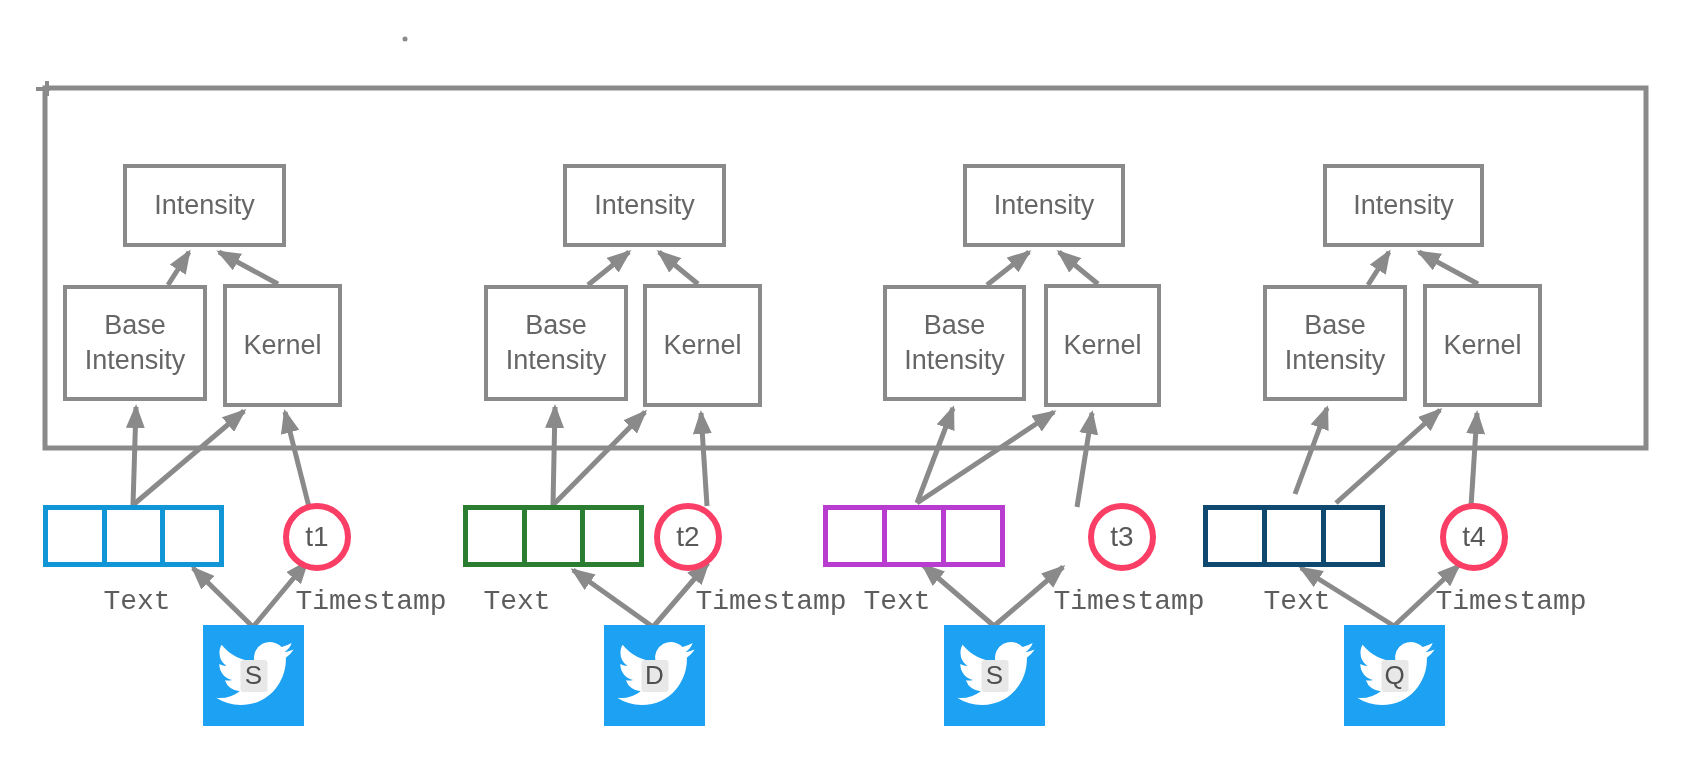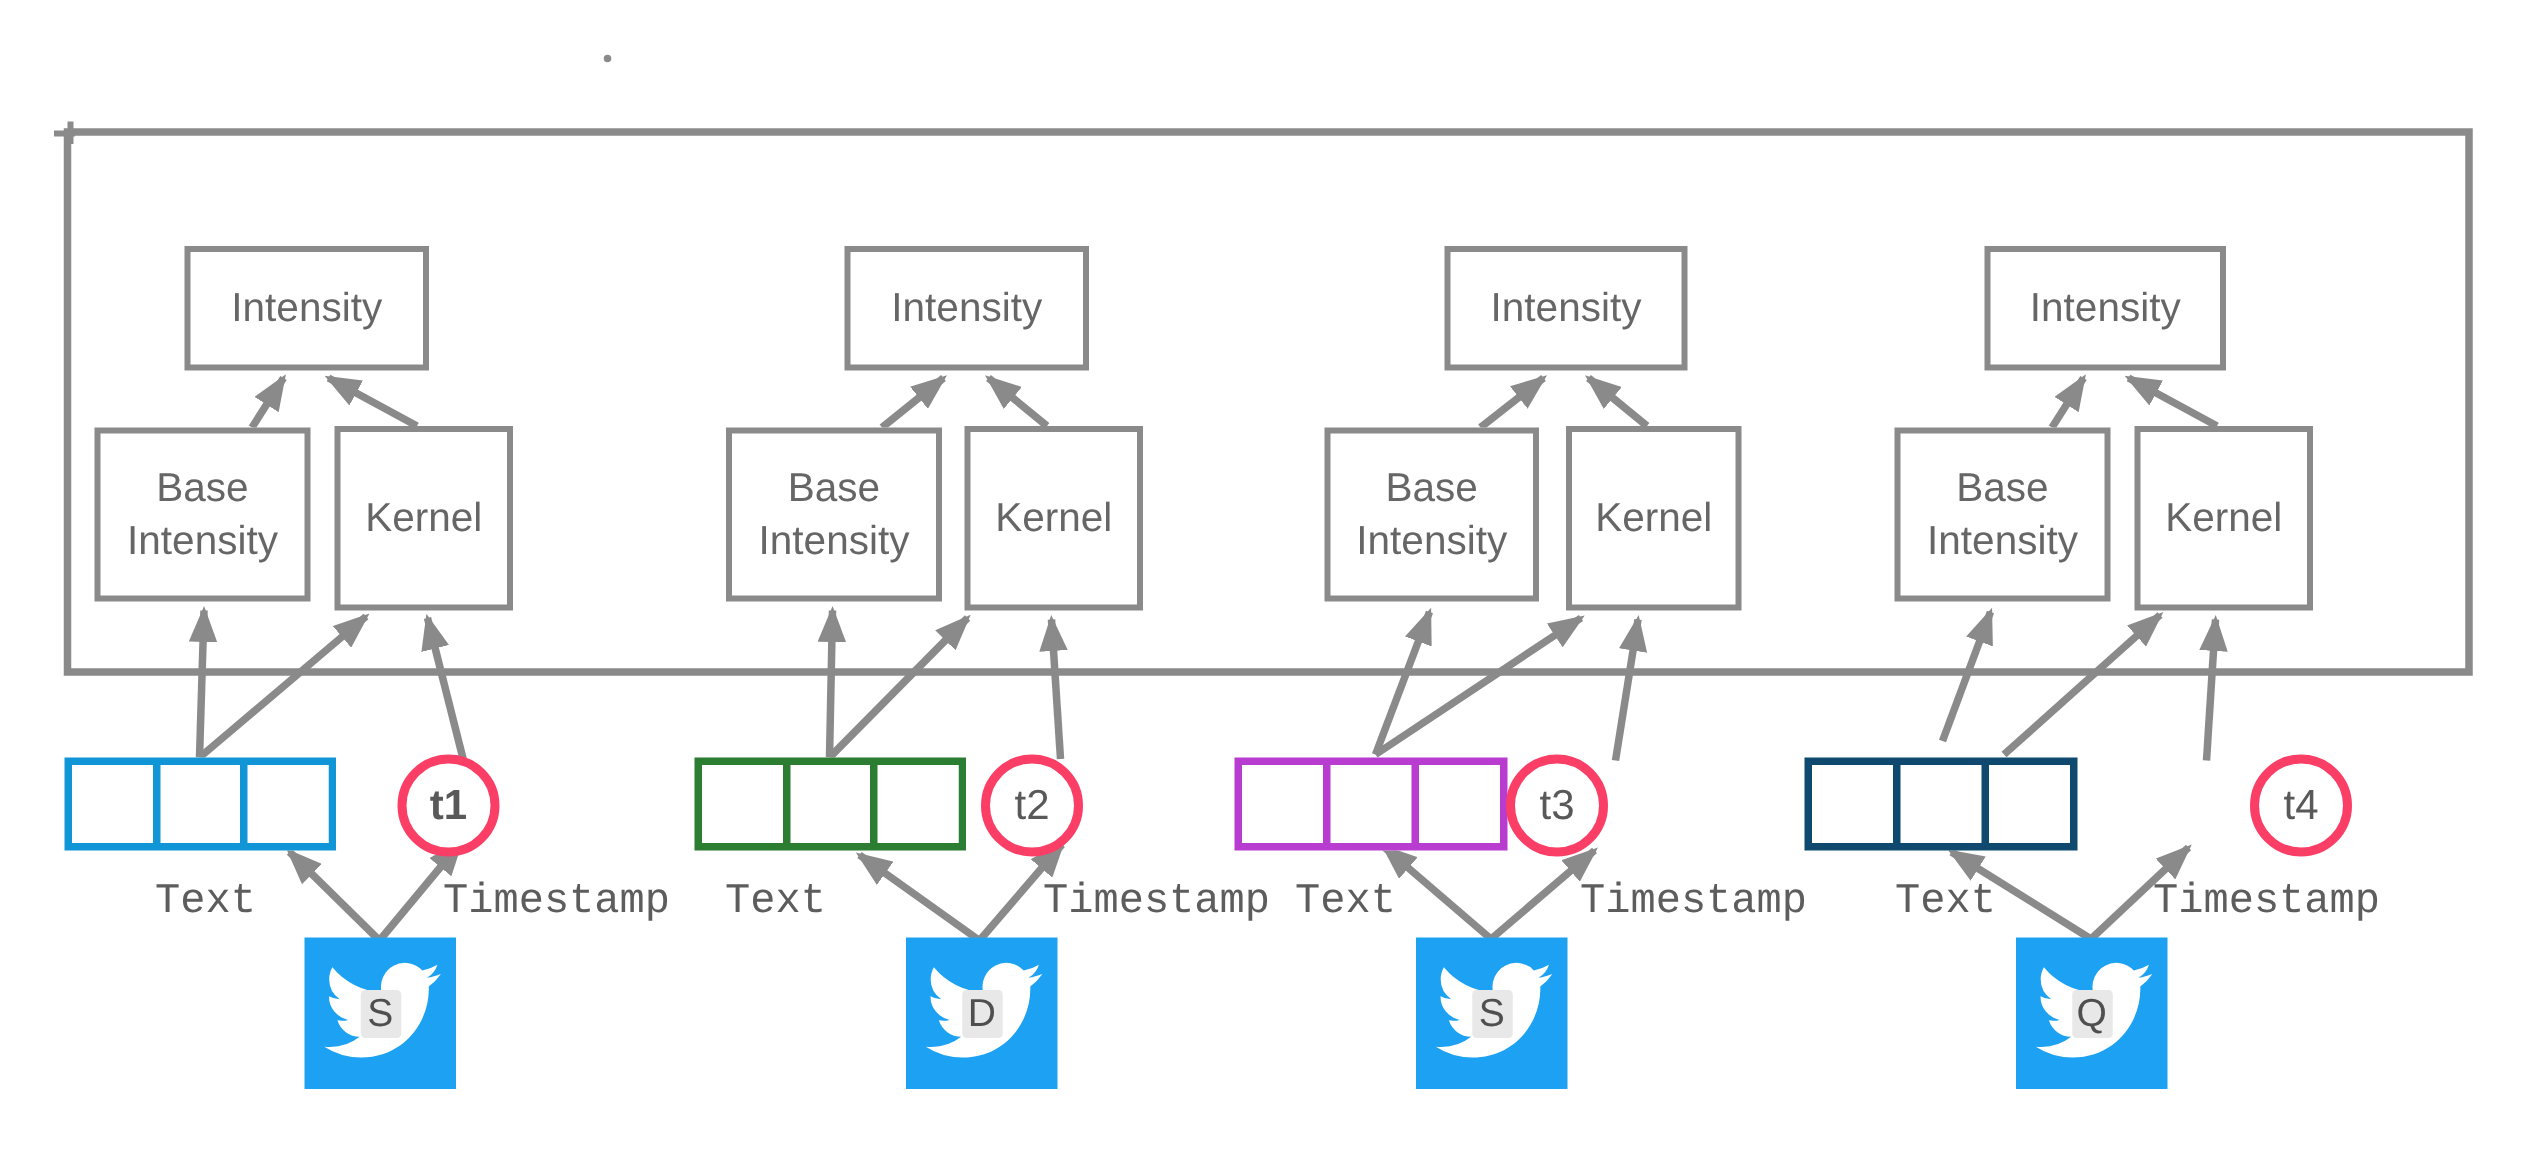--- a/index.html
+++ b/index.html
@@ -68,21 +68,21 @@
     </svg>
   <div id="units">
       <div class="gbox" style="left: 123px; top: 164px; width: 163px; height: 83px;">Intensity</div>
       <div class="gbox" style="left: 63px; top: 285px; width: 144px; height: 116px;">Base Intensity</div>
       <div class="gbox" style="left: 223px; top: 284px; width: 119px; height: 123px;">Kernel</div>
       <div class="erow" style="left: 43px; width: 181px; border: 5px solid rgb(16, 149, 214);">
         <div class="ecell"></div>
         <div class="ecell" style="border-left: 5px solid rgb(16, 149, 214);"></div>
         <div class="ecell" style="border-left: 5px solid rgb(16, 149, 214);"></div>
       </div>
-      <div class="tcirc" style="left: 265px; font-weight: bold;">t1</div>
+      <div class="tcirc" style="left: 283px;">t1</div>
       <div class="lbl" style="left: 137px;">Text</div>
       <div class="lbl" style="left: 371px;">Timestamp</div>
       <div class="ticon" style="left: 203px;">
         <svg viewBox="0 0 24 24" width="82" height="82">
  <path fill="#ffffff" d="M23.643 4.937c-.835.37-1.732.62-2.675.733a4.67 4.67 0 0 0 2.048-2.578 9.3 9.3 0 0 1-2.958 1.13 4.66 4.66 0 0 0-7.938 4.25 13.229 13.229 0 0 1-9.602-4.868c-.4.69-.63 1.49-.63 2.342A4.66 4.66 0 0 0 3.96 9.824a4.647 4.647 0 0 1-2.11-.583v.06a4.66 4.66 0 0 0 3.737 4.568 4.692 4.692 0 0 1-2.104.08 4.661 4.661 0 0 0 4.352 3.234 9.348 9.348 0 0 1-5.786 1.995 9.5 9.5 0 0 1-1.112-.065 13.175 13.175 0 0 0 7.14 2.093c8.57 0 13.255-7.098 13.255-13.254 0-.2-.005-.402-.014-.602a9.47 9.47 0 0 0 2.323-2.41z"></path>
         </svg>
         <div class="chip">S</div>
       </div>
       <div class="gbox" style="left: 563px; top: 164px; width: 163px; height: 83px;">Intensity</div>
       <div class="gbox" style="left: 484px; top: 285px; width: 144px; height: 116px;">Base Intensity</div>
@@ -102,38 +102,38 @@
         <div class="chip">D</div>
       </div>
       <div class="gbox" style="left: 963px; top: 164px; width: 162px; height: 83px;">Intensity</div>
       <div class="gbox" style="left: 883px; top: 285px; width: 143px; height: 116px;">Base Intensity</div>
       <div class="gbox" style="left: 1044px; top: 284px; width: 117px; height: 123px;">Kernel</div>
       <div class="erow" style="left: 823px; width: 182px; border: 5px solid rgb(185, 60, 209);">
         <div class="ecell"></div>
         <div class="ecell" style="border-left: 5px solid rgb(185, 60, 209);"></div>
         <div class="ecell" style="border-left: 5px solid rgb(185, 60, 209);"></div>
       </div>
-      <div class="tcirc" style="left: 1004px;">t3</div>
+      <div class="tcirc" style="left: 1088px;">t3</div>
       <div class="lbl" style="left: 897px;">Text</div>
       <div class="lbl" style="left: 1129px;">Timestamp</div>
       <div class="ticon" style="left: 944px;">
         <svg viewBox="0 0 24 24" width="82" height="82">
  <path fill="#ffffff" d="M23.643 4.937c-.835.37-1.732.62-2.675.733a4.67 4.67 0 0 0 2.048-2.578 9.3 9.3 0 0 1-2.958 1.13 4.66 4.66 0 0 0-7.938 4.25 13.229 13.229 0 0 1-9.602-4.868c-.4.69-.63 1.49-.63 2.342A4.66 4.66 0 0 0 3.96 9.824a4.647 4.647 0 0 1-2.11-.583v.06a4.66 4.66 0 0 0 3.737 4.568 4.692 4.692 0 0 1-2.104.08 4.661 4.661 0 0 0 4.352 3.234 9.348 9.348 0 0 1-5.786 1.995 9.5 9.5 0 0 1-1.112-.065 13.175 13.175 0 0 0 7.14 2.093c8.57 0 13.255-7.098 13.255-13.254 0-.2-.005-.402-.014-.602a9.47 9.47 0 0 0 2.323-2.41z"></path>
         </svg>
         <div class="chip">S</div>
       </div>
       <div class="gbox" style="left: 1323px; top: 164px; width: 161px; height: 83px;">Intensity</div>
       <div class="gbox" style="left: 1263px; top: 285px; width: 144px; height: 116px;">Base Intensity</div>
       <div class="gbox" style="left: 1423px; top: 284px; width: 119px; height: 123px;">Kernel</div>
       <div class="erow" style="left: 1203px; width: 182px; border: 5px solid rgb(16, 73, 111);">
         <div class="ecell"></div>
         <div class="ecell" style="border-left: 5px solid rgb(16, 73, 111);"></div>
         <div class="ecell" style="border-left: 5px solid rgb(16, 73, 111);"></div>
       </div>
-      <div class="tcirc" style="left: 1500px;">t4</div>
+      <div class="tcirc" style="left: 1440px;">t4</div>
       <div class="lbl" style="left: 1297px;">Text</div>
       <div class="lbl" style="left: 1511px;">Timestamp</div>
       <div class="ticon" style="left: 1344px;">
         <svg viewBox="0 0 24 24" width="82" height="82">
  <path fill="#ffffff" d="M23.643 4.937c-.835.37-1.732.62-2.675.733a4.67 4.67 0 0 0 2.048-2.578 9.3 9.3 0 0 1-2.958 1.13 4.66 4.66 0 0 0-7.938 4.25 13.229 13.229 0 0 1-9.602-4.868c-.4.69-.63 1.49-.63 2.342A4.66 4.66 0 0 0 3.96 9.824a4.647 4.647 0 0 1-2.11-.583v.06a4.66 4.66 0 0 0 3.737 4.568 4.692 4.692 0 0 1-2.104.08 4.661 4.661 0 0 0 4.352 3.234 9.348 9.348 0 0 1-5.786 1.995 9.5 9.5 0 0 1-1.112-.065 13.175 13.175 0 0 0 7.14 2.093c8.57 0 13.255-7.098 13.255-13.254 0-.2-.005-.402-.014-.602a9.47 9.47 0 0 0 2.323-2.41z"></path>
         </svg>
         <div class="chip">Q</div>
       </div>
     </div>
 </div>

